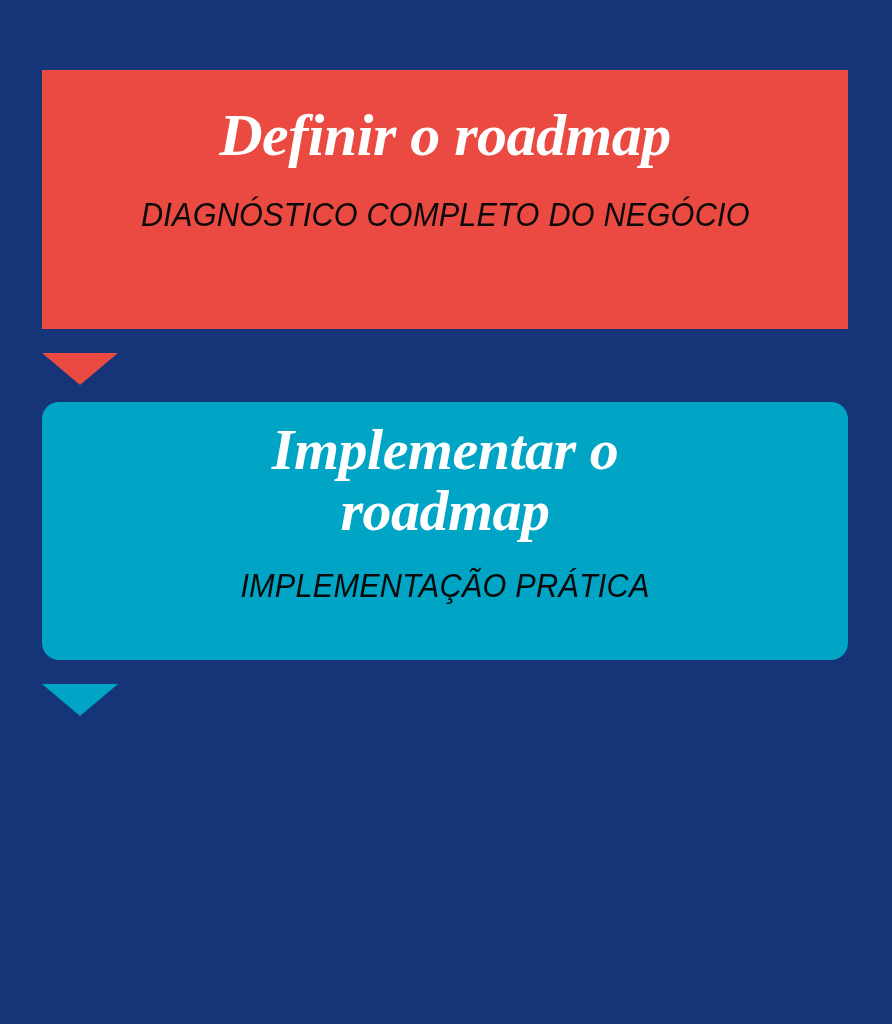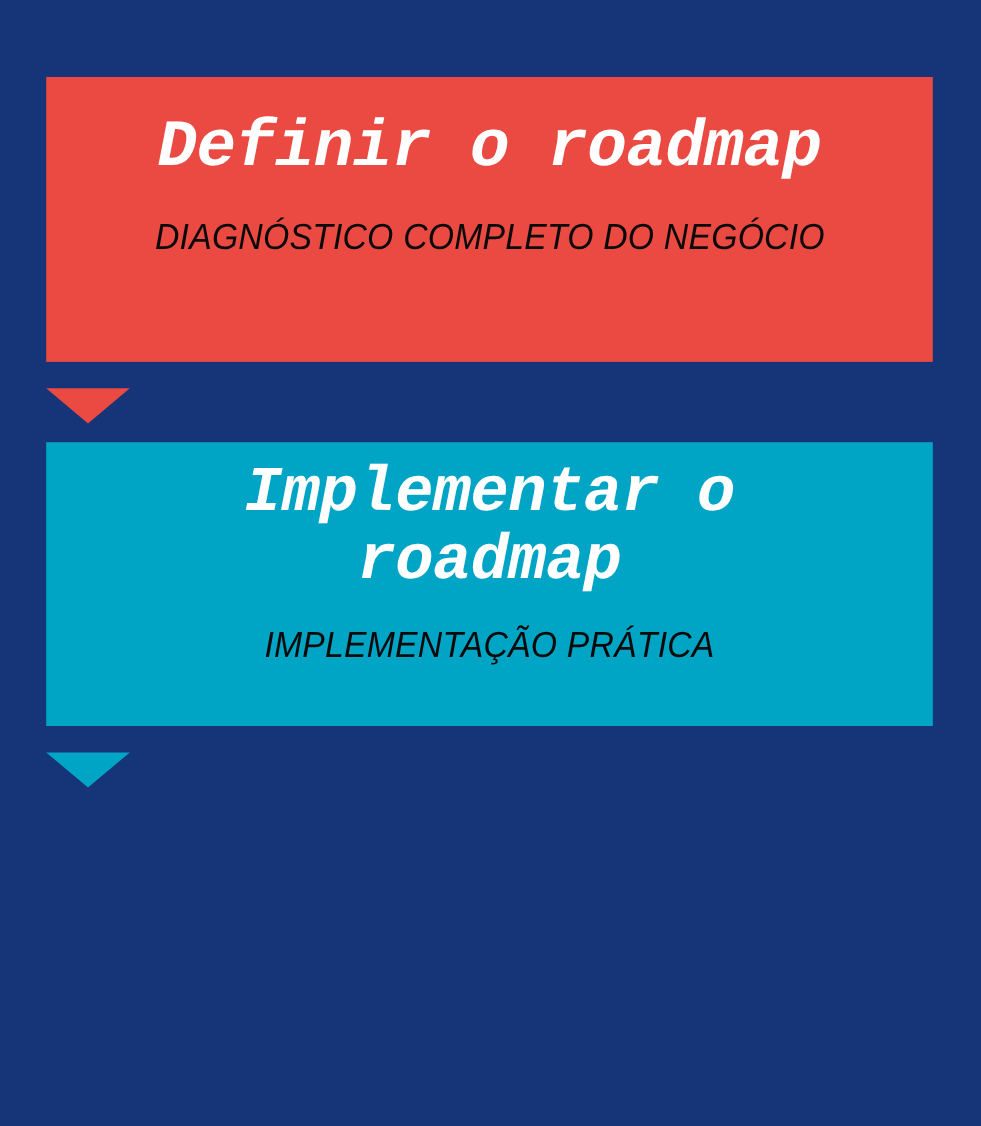--- a/index.html
+++ b/index.html
@@ -42,35 +42,36 @@
     padding: 34px 30px 30px;
     justify-content: flex-start;
   }
 
   #step-card-2 {
     top: 402px;
     height: 258px;
     background: #00A5C6;
     padding: 18px 30px 22px;
     justify-content: flex-start;
+    border-radius: 17px;
   }
 
   #step-card-3 {
     top: 735px;
     height: 200px;
     background: transparent;
     padding: 55px 20px 0;
     justify-content: flex-start;
   }
 
   
   .step-title {
     margin: 0;
     color: #ffffff;
-    font-family: Liberation Mono, monospace;
+    font-family: Liberation Serif, serif;
     font-weight: 700;
     font-style: italic;
     letter-spacing: -0.5px;
     line-height: 1.05;
     text-rendering: optimizeLegibility;
   }
 
   #step-card-1 .step-title {
     font-size: 60px;
   }

